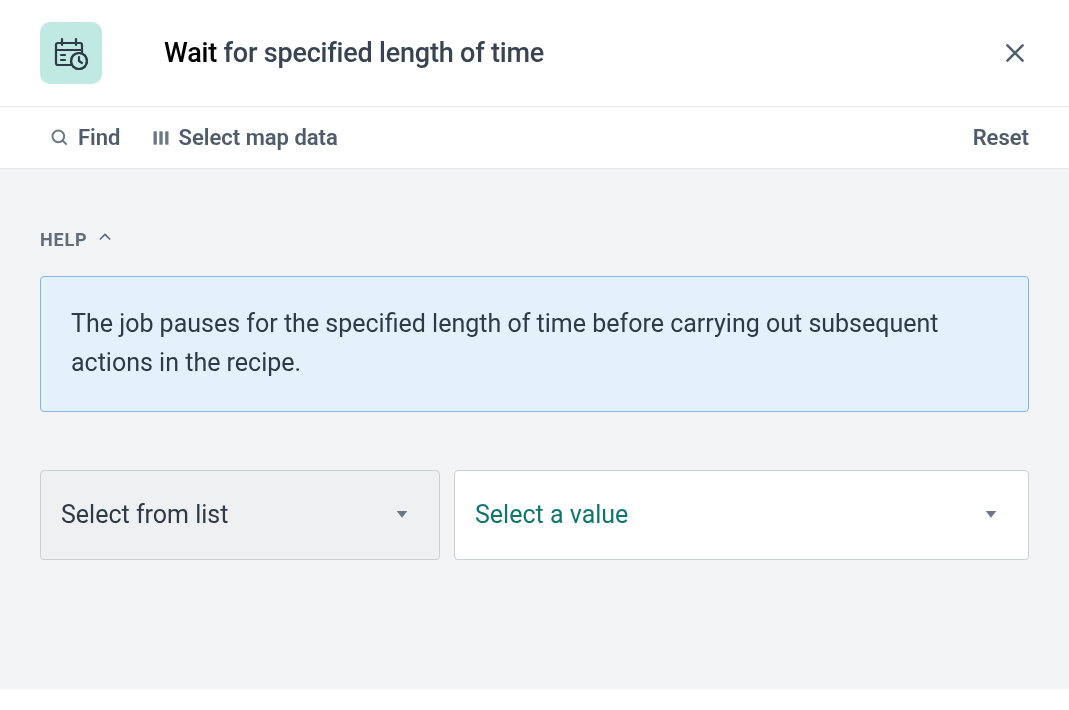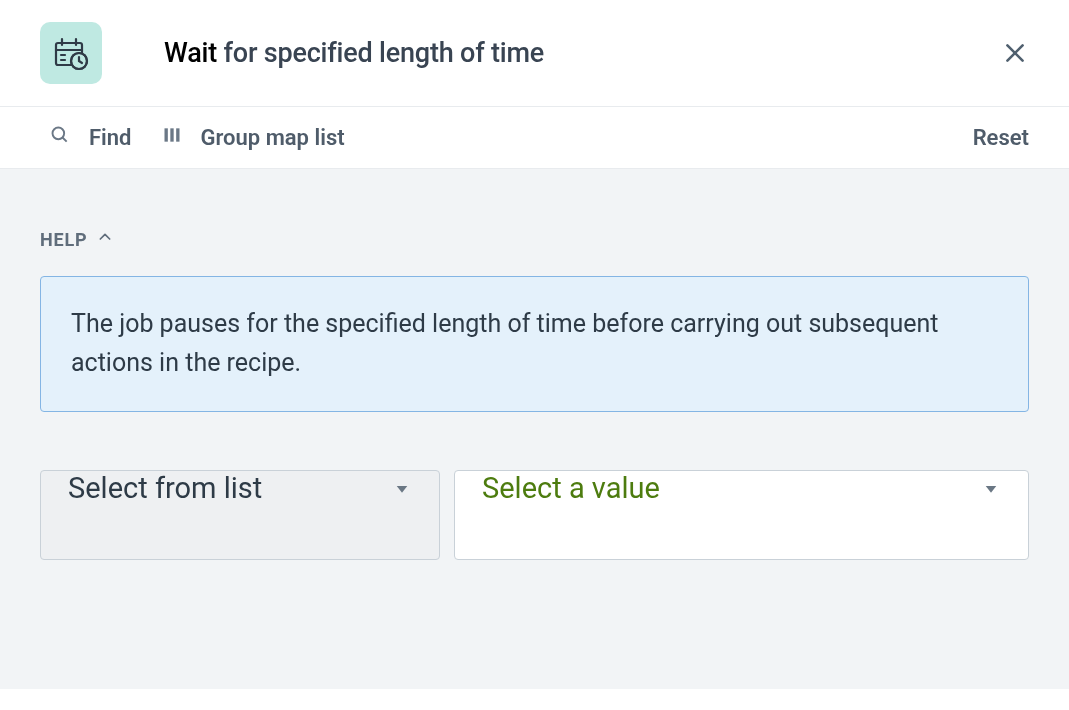--- a/index.html
+++ b/index.html
@@ -36,21 +36,21 @@
     color:#50606f;
   }
   .toolbar {
     display:flex;
     align-items:center;
     padding: 18px 40px 18px 50px;
     border-bottom: 1px solid #e8ebee;
     gap: 30px;
   }
   .tool {
-    display:flex; gap:19px;
+    display:flex; align-items:center; gap:8px;
     font-size: 22px; font-weight:600;
     color:#4f5c6a;
     cursor:pointer;
   }
   .tool .icon { color:#6b7886; display:flex; }
   .reset {
     margin-left:auto;
     font-size:22px; font-weight:600;
     color:#4f5c6a;
     cursor:pointer;
@@ -84,39 +84,39 @@
     margin-bottom: 22px;
   }
   .field-label .req { color:#e85a3a; margin-left:2px; }
   .field-row {
     display:flex; gap:14px;
   }
   .select {
     height:90px;
     border:1px solid #c9d1d8;
     border-radius:4px;
-    display:flex; 
-    padding: 0 28px 0 27px;
-    font-size:29px;
+    display:flex; align-items:center;
+    padding: 0 28px 0 20px;
+    font-size:25px;
     cursor:pointer;
     position:relative;
   }
   .select .caret {
     margin-left:auto;
     color:#6a7784;
   }
   .select.list {
     width:400px;
     background:#eef0f2;
     color:#2e3b47;
   }
   .select.value {
     flex:1;
     background:#fff;
-    color:#4d7c0f;
+    color:#0f766e;
   }
 </style>
 </head>
 <body>
 
 <div class="header">
   <div class="app-icon">
     <svg width="40" height="40" viewBox="0 0 40 40" fill="none" stroke="#2f3b47" stroke-width="2.2" stroke-linecap="round" stroke-linejoin="round">
       <rect x="5" y="10" width="26" height="22" rx="2"></rect>
       <line x1="11" y1="6" x2="11" y2="12"></line>
@@ -152,21 +152,21 @@
     <span>Find</span>
   </div>
   <div class="tool">
     <span class="icon">
       <svg width="20" height="20" viewBox="0 0 24 24" fill="currentColor">
           <rect x="3" y="4" width="4" height="16"></rect>
           <rect x="10" y="4" width="4" height="16"></rect>
           <rect x="17" y="4" width="4" height="16"></rect>
         </svg>
     </span>
-    <span>Group map list</span>
+    <span>Select map data</span>
   </div>
   <div class="reset">
     <span>Reset</span>
   </div>
 </div>
 
 <div class="body-area">
 
   <div class="help-header">
     <span>HELP</span>

